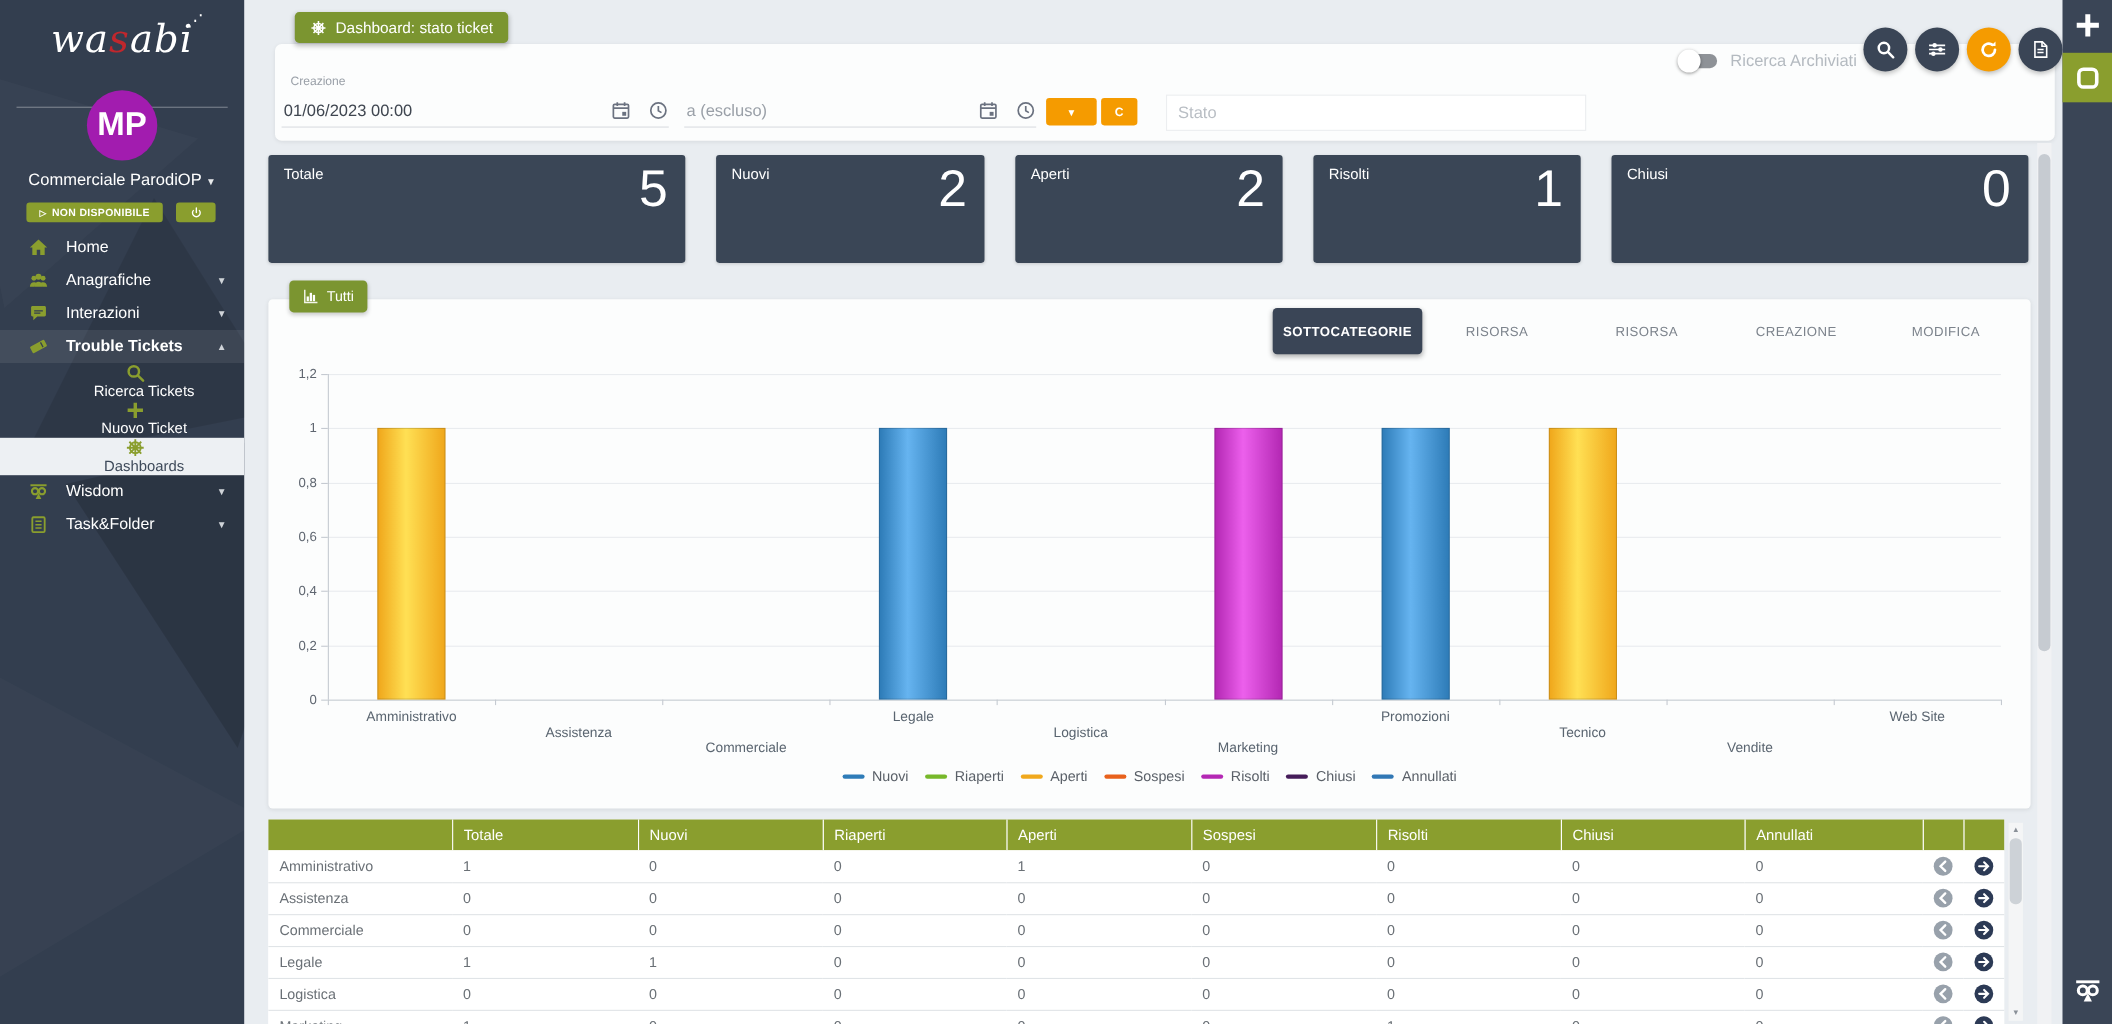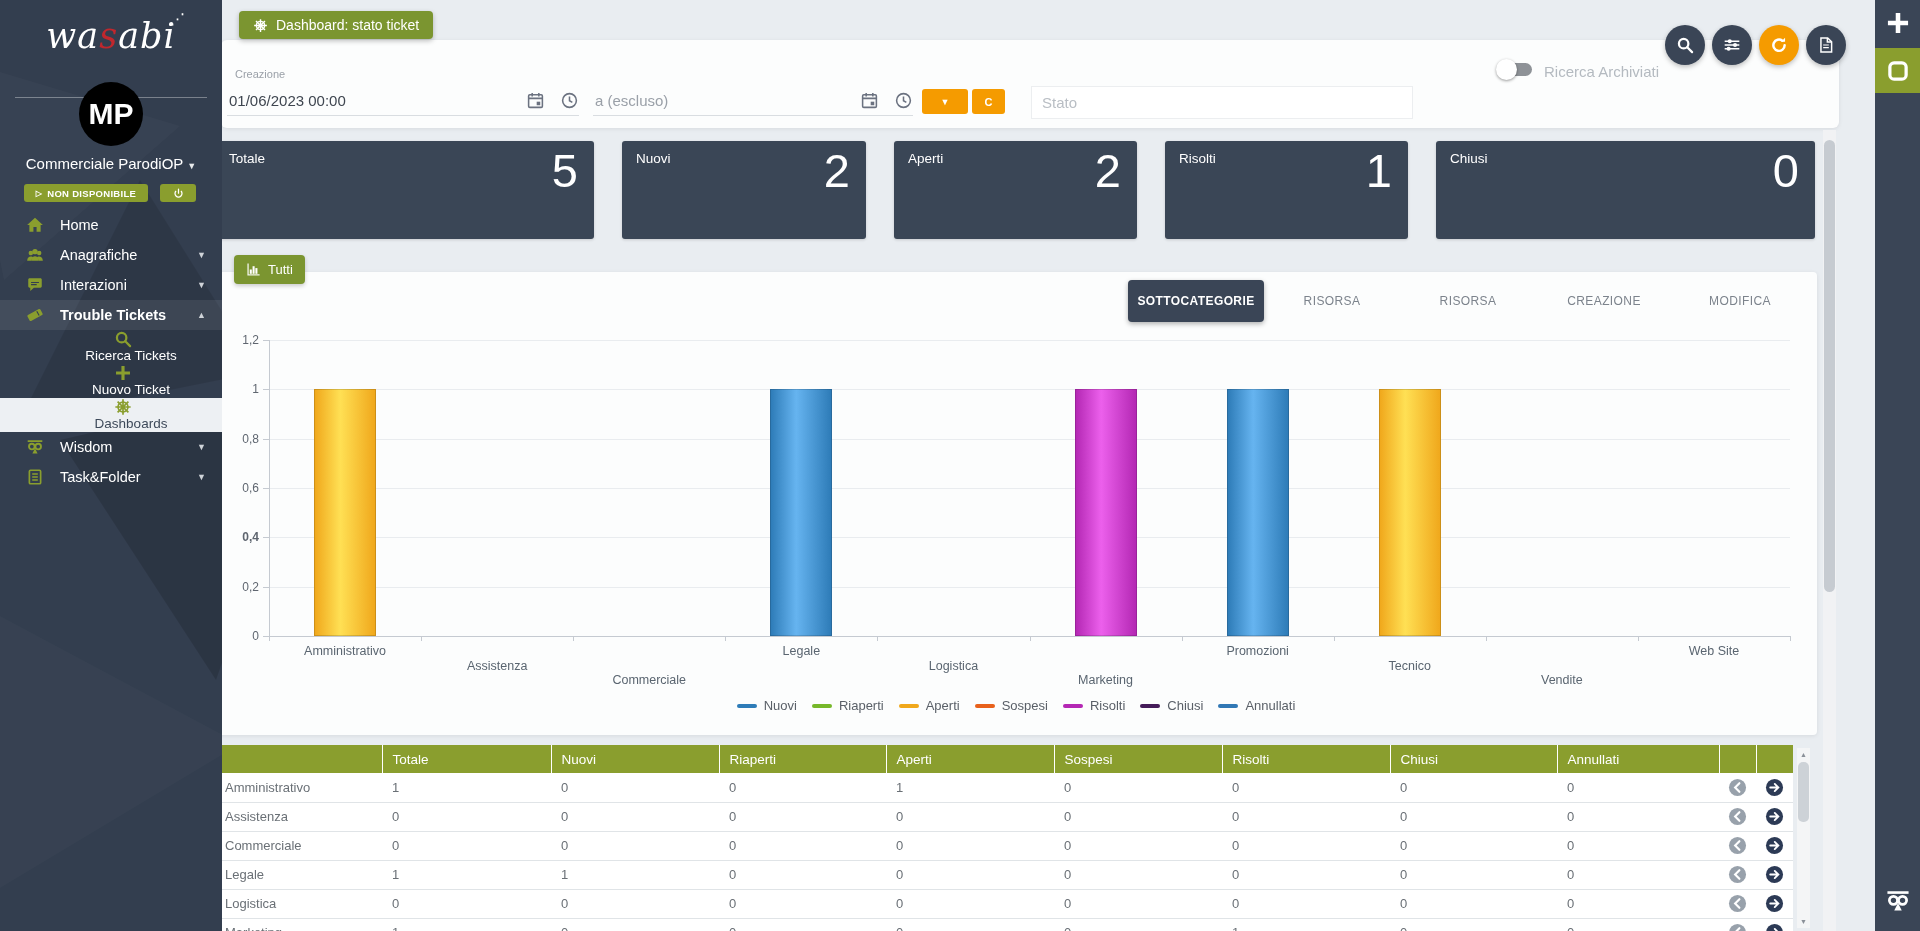--- a/index.html
+++ b/index.html
@@ -9,21 +9,21 @@
   #sidebar { position:absolute; left:0; top:0; width:222px; height:931px; background:#333e4f; z-index:5; overflow:hidden; }
   .poly { position:absolute; }
   .p1 { left:-40px; top:60px; width:220px; height:220px; background:rgba(255,255,255,.025); clip-path:polygon(0 0,100% 30%,20% 100%); }
   .p2 { left:60px; top:380px; width:260px; height:300px; background:rgba(0,0,0,.14); clip-path:polygon(0 20%,100% 0,60% 100%); }
   .p3 { left:-60px; top:600px; width:300px; height:360px; background:rgba(255,255,255,.02); clip-path:polygon(10% 0,100% 40%,0 90%); }
   .p4 { left:20px; top:180px; width:240px; height:240px; background:rgba(0,0,0,.10); clip-path:polygon(0 100%,50% 0,100% 80%); }
   #logo { position:absolute; top:16px; left:0; width:222px; text-align:center; color:#fff; font-family:"DejaVu Serif", serif; font-style:italic; font-size:35px; letter-spacing:1px; }
   #logo .logo-s { color:#c0272d; }
   #logo::after { content:"⋰"; position:absolute; top:-6px; right:36px; font-size:15px; color:#fff; font-style:normal; }
   #logo-divider { position:absolute; top:97px; left:15px; width:192px; height:1px; background:rgba(255,255,255,.35); }
-  #avatar { position:absolute; top:82px; left:79px; width:64px; height:64px; border-radius:50%; background:#000000; color:#fff; font-size:30px; font-weight:bold; display:flex; align-items:center; justify-content:center; }
+  #avatar { position:absolute; top:82px; left:79px; width:64px; height:64px; border-radius:50%; background:#a21caf; color:#fff; font-size:30px; font-weight:bold; display:flex; align-items:center; justify-content:center; }
   #user-name { position:absolute; top:155px; left:0; width:222px; text-align:center; color:#fff; font-size:15px; }
   #user-name .caret { font-size:9px; color:#e8eaec; margin-left:4px; }
   #status-row { position:absolute; top:184px; left:24px; display:flex; gap:12px; }
   .green-btn { background:#8a9e2e; border:none; border-radius:3px; color:#fff; display:flex; align-items:center; justify-content:center; cursor:pointer; }
   #btn-non-disp { width:124px; height:18px; font-size:9.5px; font-weight:bold; letter-spacing:.3px; gap:5px; }
   #btn-power { width:36px; height:18px; }
   #sidebar-menu { position:absolute; top:210px; left:0; width:222px; }
   .menu-item { position:relative; display:flex; align-items:center; color:#fff; font-size:14.5px; cursor:pointer; }
   .menu-item.top { height:30px; padding-left:26px; }
   .menu-item.sub { height:34px; padding-left:40px; font-size:13.5px;flex-direction:column; }
@@ -34,40 +34,40 @@
   .menu-item svg { width:100%; height:100%; }
 
   
   #right-rail { position:absolute; left:1875px; top:0; width:45px; height:931px; background:#3a4556; z-index:5; }
   .rail-tile { width:45px; height:45px; display:flex; align-items:center; justify-content:center; color:#fff; cursor:pointer; }
   #rail-green { background:#8a9e2e; margin-top:3px; }
   #rail-owl { position:absolute; bottom:8px; left:0; }
   .rail-tile svg { width:26px; height:26px; }
 
   
-  #content { position:absolute; left:206px; top:0; width:1450px; height:931px; }
+  #content { position:absolute; left:235px; top:0; width:1450px; height:931px; }
 
   #dashboard-tab { position:absolute; left:33px; top:11px; height:28px; padding:0 14px; background:#7b9530; border-radius:4px; color:#fff; font-size:14px; display:flex; align-items:center; gap:8px; box-shadow:0 2px 5px rgba(0,0,0,.25); z-index:3; cursor:pointer; }
   #dashboard-tab svg { width:15px; height:15px; }
 
   #filter-panel { position:absolute; left:15px; top:40px; width:1618px; height:88px; background:#fcfdfd; border-radius:6px; box-shadow:0 1px 4px rgba(0,0,0,.08); }
   .fp-label { position:absolute; left:14px; top:28px; font-size:11px; color:#9aa0a8; }
   .date-field { position:absolute; top:46px; height:30px; border-bottom:1px solid #d9dde1; display:flex; align-items:center; }
   #date-from { left:6px; width:352px; }
   #date-to { left:372px; width:320px; }
   .date-value { font-size:15px; color:#3f4650; padding-left:2px; flex:1; }
   .date-placeholder { font-size:15px; color:#9aa0a8; padding-left:2px; flex:1; }
   .field-icon { width:19px; height:19px; color:#6b7280; margin-left:15px; cursor:pointer; flex:0 0 19px; }
   .field-icon svg { width:100%; height:100%; }
   .orange-btn { position:absolute; top:49px; height:25px; background:#f59b00; border:none; border-radius:3px; color:#fff; cursor:pointer; display:flex; align-items:center; justify-content:center; }
   #btn-dropdown { left:701px; width:46px; font-size:9px; }
   #btn-c { left:751px; width:33px; font-size:11px; font-weight:bold; }
   #stato-input { position:absolute; left:810px; top:46px; width:382px; height:33px; border:1px solid #eceef0; background:#fff; font-size:15px; color:#3f4650; padding:0 10px; outline:none; font-family:"Liberation Sans", sans-serif; }
   #stato-input::placeholder { color:#b9bec4; }
-  #toggle-row { position:absolute; left:1278px; top:7px; display:flex; gap:12px;margin-top:16px; }
+  #toggle-row { position:absolute; left:1278px; top:7px; display:flex; align-items:center; gap:12px; }
   #toggle { width:33px; height:13px; background:#8e9297; border-radius:7px; position:relative; cursor:pointer; }
   #toggle .knob { position:absolute; left:-3px; top:-4px; width:21px; height:21px; background:#fff; border-radius:50%; box-shadow:0 1px 3px rgba(0,0,0,.4); }
   #toggle-label { font-size:15px; color:#b4bac0; }
 
   #header-actions { position:absolute; left:1459px; top:25px; display:flex; gap:7px; z-index:4; }
   .circle-btn { width:40px; height:40px; border-radius:50%; border:none; background:#3a4556; color:#fff; display:flex; align-items:center; justify-content:center; cursor:pointer; box-shadow:0 2px 5px rgba(0,0,0,.25); }
   .circle-btn.orange { background:#f59b00; }
   .circle-btn svg { width:18px; height:18px; }
 
   
@@ -405,21 +405,21 @@
       </div>
     <div id="plot-area">
         <div class="grid-line axis" style="top: 364px;"></div>
         <div class="y-tick" style="top: 364px;"></div>
         <div class="y-label" style="top: 357px;">0</div>
         <div class="grid-line" style="top: 314.667px;"></div>
         <div class="y-tick" style="top: 314.667px;"></div>
         <div class="y-label" style="top: 307.667px;">0,2</div>
         <div class="grid-line" style="top: 265.333px;"></div>
         <div class="y-tick" style="top: 265.333px;"></div>
-        <div class="y-label" style="top: 258.333px; font-weight: bold;">0,4</div>
+        <div class="y-label" style="top: 258.333px;">0,4</div>
         <div class="grid-line" style="top: 216px;"></div>
         <div class="y-tick" style="top: 216px;"></div>
         <div class="y-label" style="top: 209px;">0,6</div>
         <div class="grid-line" style="top: 166.667px;"></div>
         <div class="y-tick" style="top: 166.667px;"></div>
         <div class="y-label" style="top: 159.667px;">0,8</div>
         <div class="grid-line" style="top: 117.333px;"></div>
         <div class="y-tick" style="top: 117.333px;"></div>
         <div class="y-label" style="top: 110.333px;">1</div>
         <div class="grid-line" style="top: 68px;"></div>

